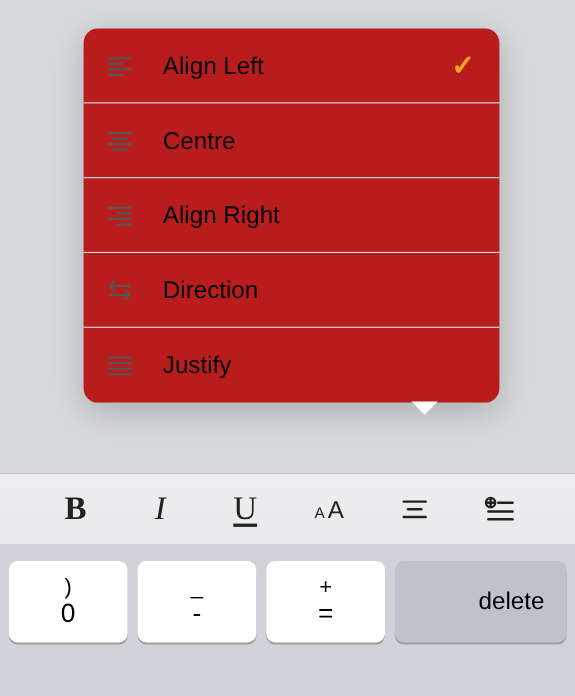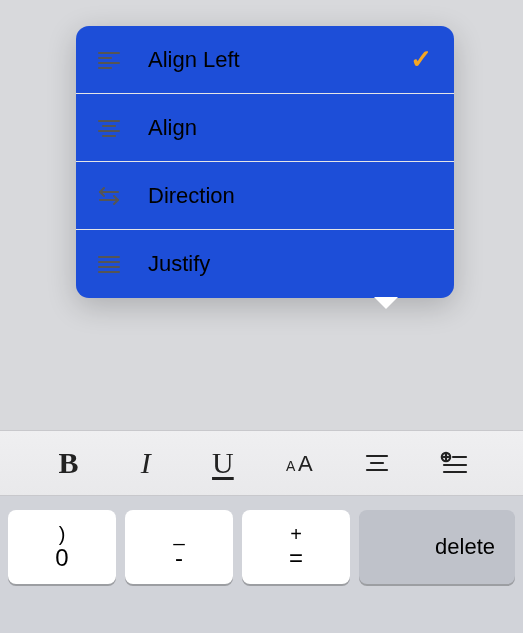--- a/index.html
+++ b/index.html
@@ -13,21 +13,21 @@
       font-family: -apple-system, "Helvetica Neue", Arial, sans-serif;
       background: #d8d9dc;
       position: relative;
       overflow: hidden;
     }
     .popover {
       position: absolute;
       top: 26px;
       left: 76px;
       width: 378px;
-      background: #1d4ed8;
+      background: #b91c1c;
       border-radius: 13px;
       box-shadow: 0 8px 30px rgba(0,0,0,0.2);
     }
     .popover::after {
       content: '';
       position: absolute;
       bottom: -11px;
       left: 298px;
       width: 0;
       height: 0;
@@ -162,21 +162,32 @@
   </div>
   <div class="menu-item">
     <span class="menu-icon">
       <svg viewBox="0 0 24 24">
           <line x1="2" y1="5" x2="22" y2="5"></line>
           <line x1="6" y1="10" x2="18" y2="10"></line>
           <line x1="2" y1="15" x2="22" y2="15"></line>
           <line x1="6" y1="20" x2="18" y2="20"></line>
         </svg>
     </span>
-    <span class="menu-label">Align</span>
+    <span class="menu-label">Centre</span>
+  </div>
+  <div class="menu-item">
+    <span class="menu-icon">
+      <svg viewBox="0 0 24 24">
+          <line x1="2" y1="5" x2="22" y2="5"></line>
+          <line x1="10" y1="10" x2="22" y2="10"></line>
+          <line x1="2" y1="15" x2="22" y2="15"></line>
+          <line x1="10" y1="20" x2="22" y2="20"></line>
+        </svg>
+    </span>
+    <span class="menu-label">Align Right</span>
   </div>
   <div class="menu-item">
     <span class="menu-icon">
       <svg viewBox="0 0 24 24">
           <line x1="3" y1="8" x2="21" y2="8"></line>
           <polyline points="7,4 3,8 7,12" stroke-linejoin="round"></polyline>
           <line x1="3" y1="16" x2="21" y2="16"></line>
           <polyline points="17,12 21,16 17,20" stroke-linejoin="round"></polyline>
         </svg>
     </span>

